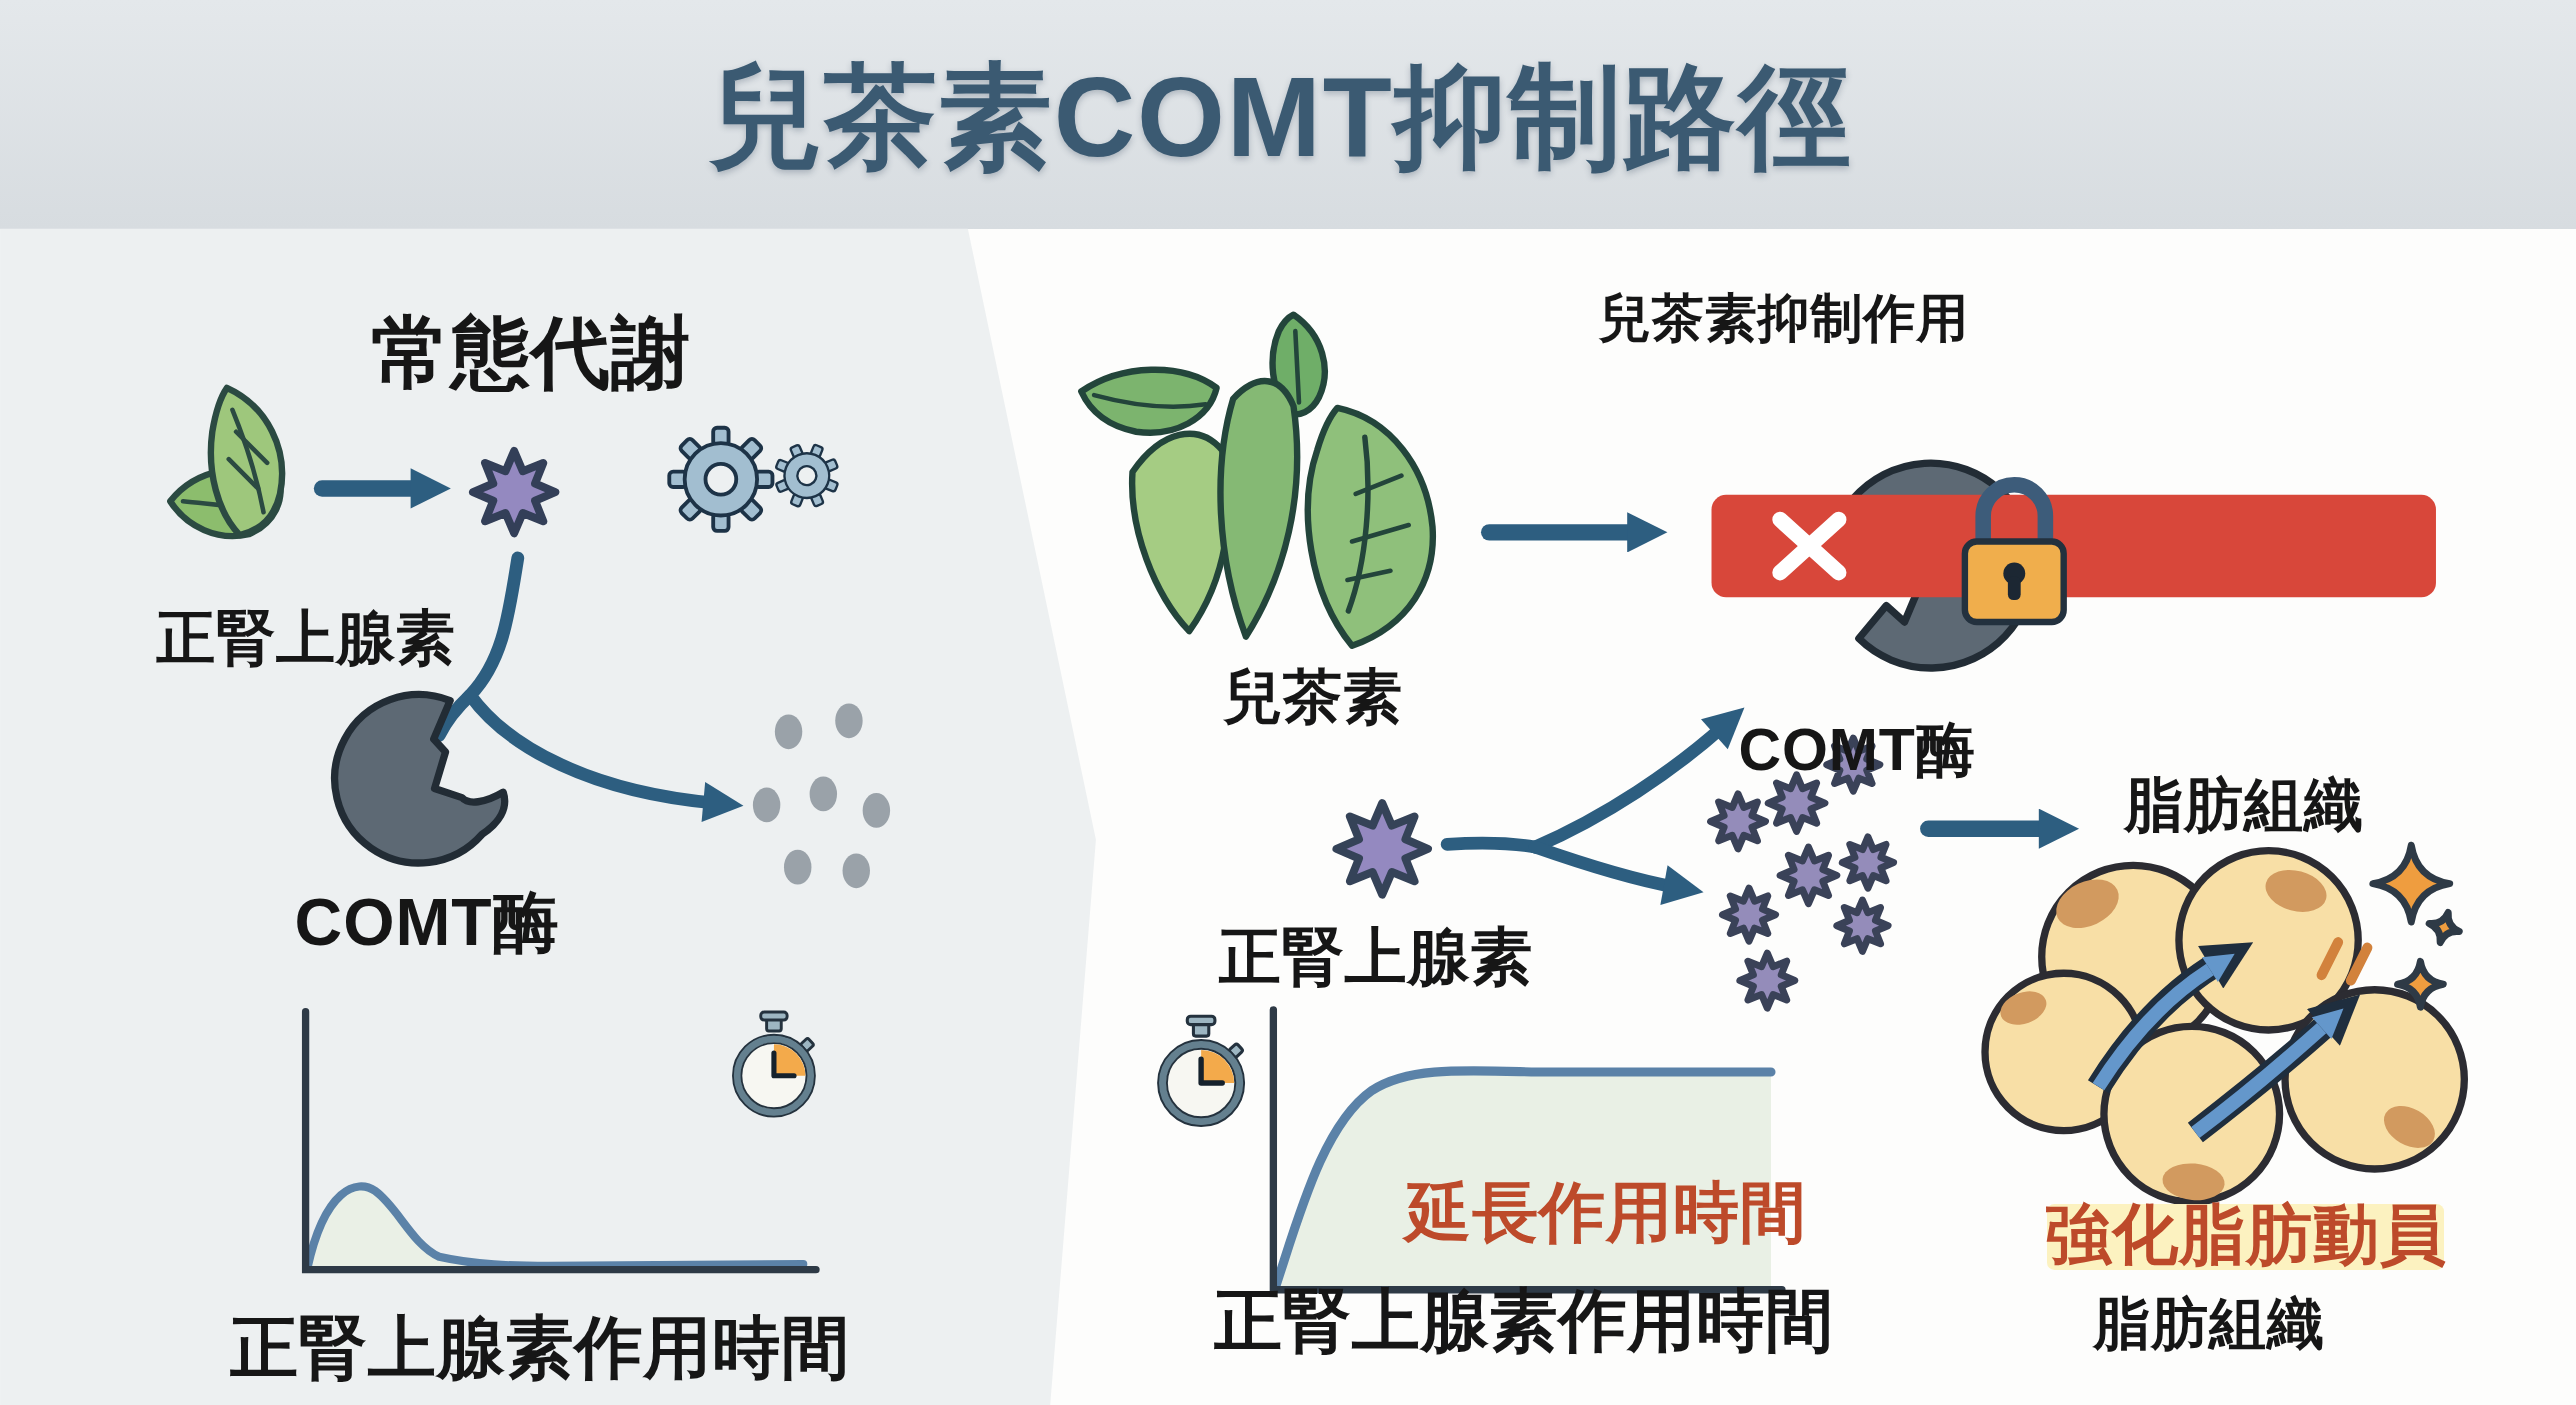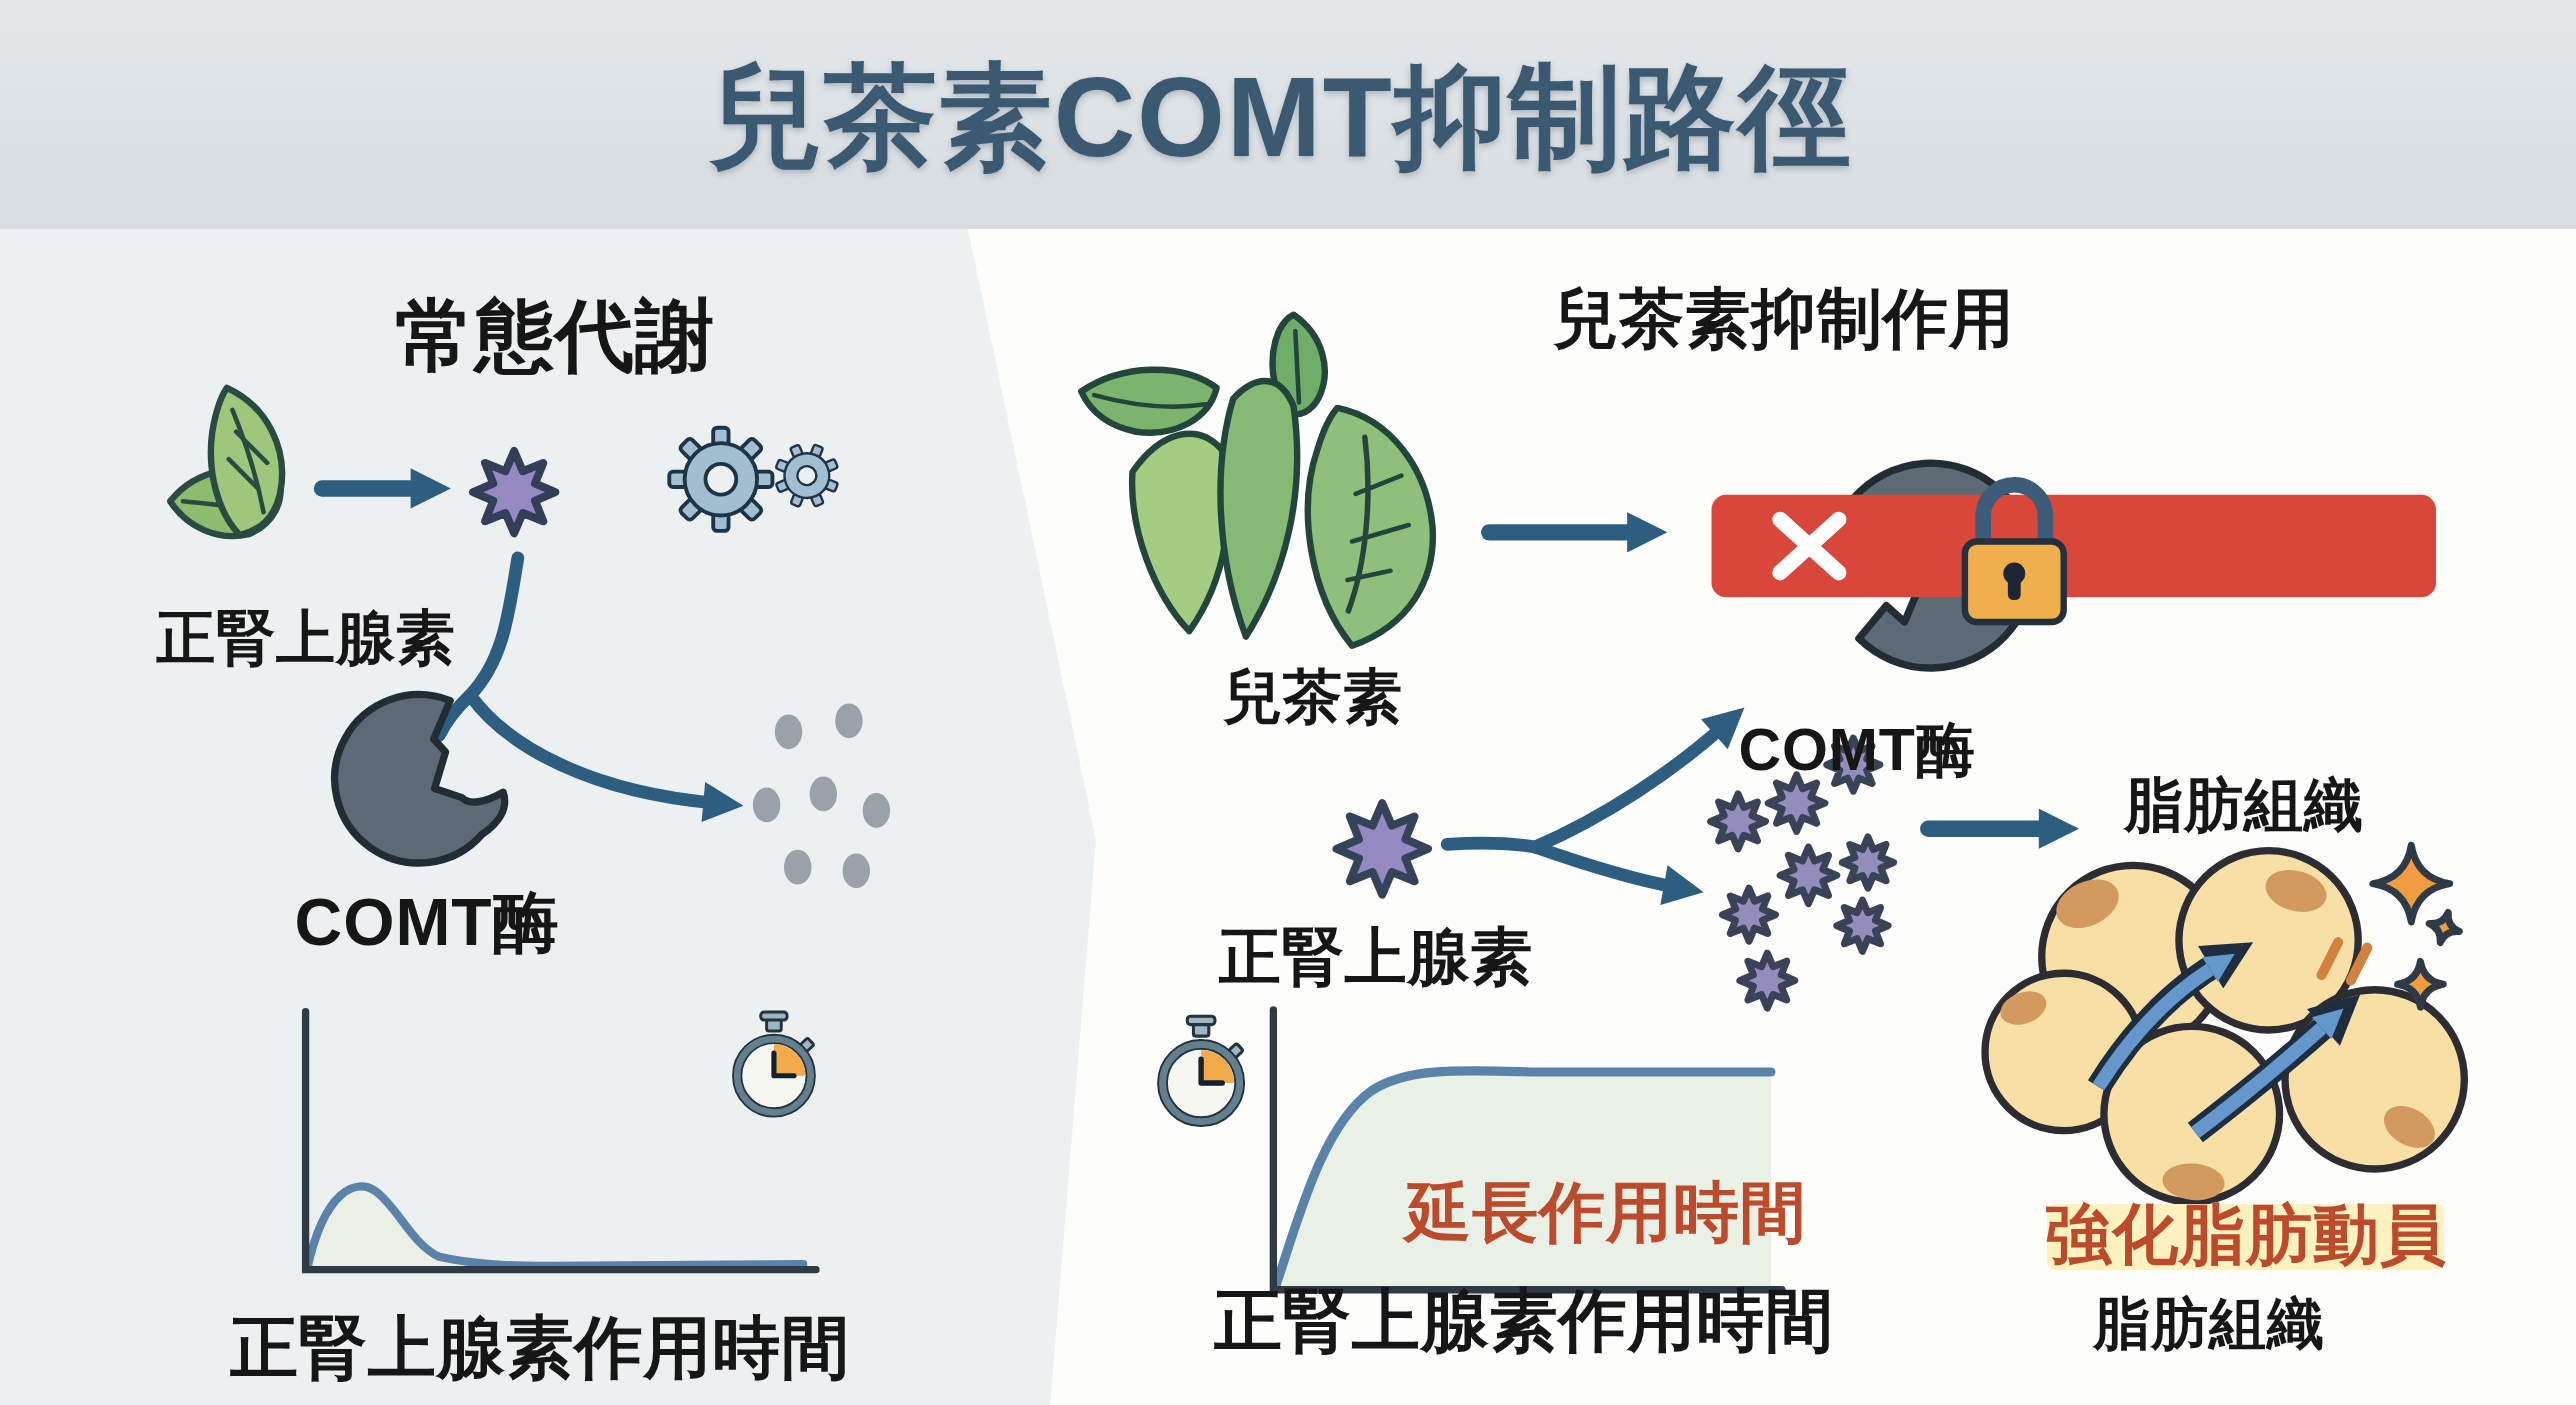--- a/index.html
+++ b/index.html
@@ -17,21 +17,21 @@
   .lbl{
     position:absolute;z-index:3;transform:translate(-50%,-50%);
     white-space:nowrap;font-weight:bold;color:#161616;line-height:1;
     letter-spacing:0.9px;
   }
   .title{
     font-size:113px;color:#3b5a72;font-weight:bold;
     text-shadow:0 3.7px 6.4px rgba(45,65,85,.28);letter-spacing:1.8px;
   }
   .h-left{font-size:79px;}
-  .h-right{font-size:65px;}
+  .h-right{font-size:52px;}
   .t64{font-size:59px;}
   .t68{font-size:62px;}
   .t72{font-size:66px;}
   .t56{font-size:68px;text-align:right;}
   .t62{font-size:57px;}
   .badge-text{font-size:59px;color:#ffffff;letter-spacing:1.8px;}
   .accent{color:#bd4a2a;}
   .hilite{
     position:absolute;z-index:2;background:#fcf2c0;border-radius:7.3px;
   }
@@ -227,21 +227,21 @@
       <path d="M 1394 1408 C 1420 1330 1446 1230 1500 1192 C 1540 1166 1600 1170 1680 1172 L 1936 1172" fill="none" stroke="#5b82a8" stroke-width="10" stroke-linecap="round"></path>
       <path d="M 1392 1104 L 1392 1410 L 1948 1410" fill="none" stroke="#2e3a46" stroke-width="8" stroke-linecap="round"></path>
     </g>
     <use href="#stopwatch" transform="translate(1313,1184) scale(0.42)"></use>
   </svg>
 
   <div class="hilite" style="left:2047px;top:1204px;width:397px;height:66px;"></div>
 
   <div class="lbl title" style="left:1281px;top:117px;">兒茶素COMT抑制路徑</div>
 
-  <div class="lbl h-left" style="left:531px;top:335px;margin-left:24px;">常態代謝</div>
+  <div class="lbl h-left" style="left:531px;top:352px;">常態代謝</div>
   <div class="lbl t64" style="left:306px;top:638px;">正腎上腺素</div>
   <div class="lbl t72" style="left:427px;top:922px;">COMT酶</div>
   <div class="lbl t56" style="left:540px;top:1347px;">正腎上腺素作用時間</div>
 
   <div class="lbl h-right" style="left:1784px;top:318px;">兒茶素抑制作用</div>
   <div class="lbl t64" style="left:1313px;top:697px;">兒茶素</div>
   <div class="lbl t64" style="left:1857px;top:750px;">COMT酶</div>
   <div class="lbl t68" style="left:1376px;top:957px;">正腎上腺素</div>
   <div class="lbl t64" style="left:2244px;top:805px;">脂肪組織</div>
   <div class="lbl t72 accent" style="left:1606px;top:1212px;">延長作用時間</div>

